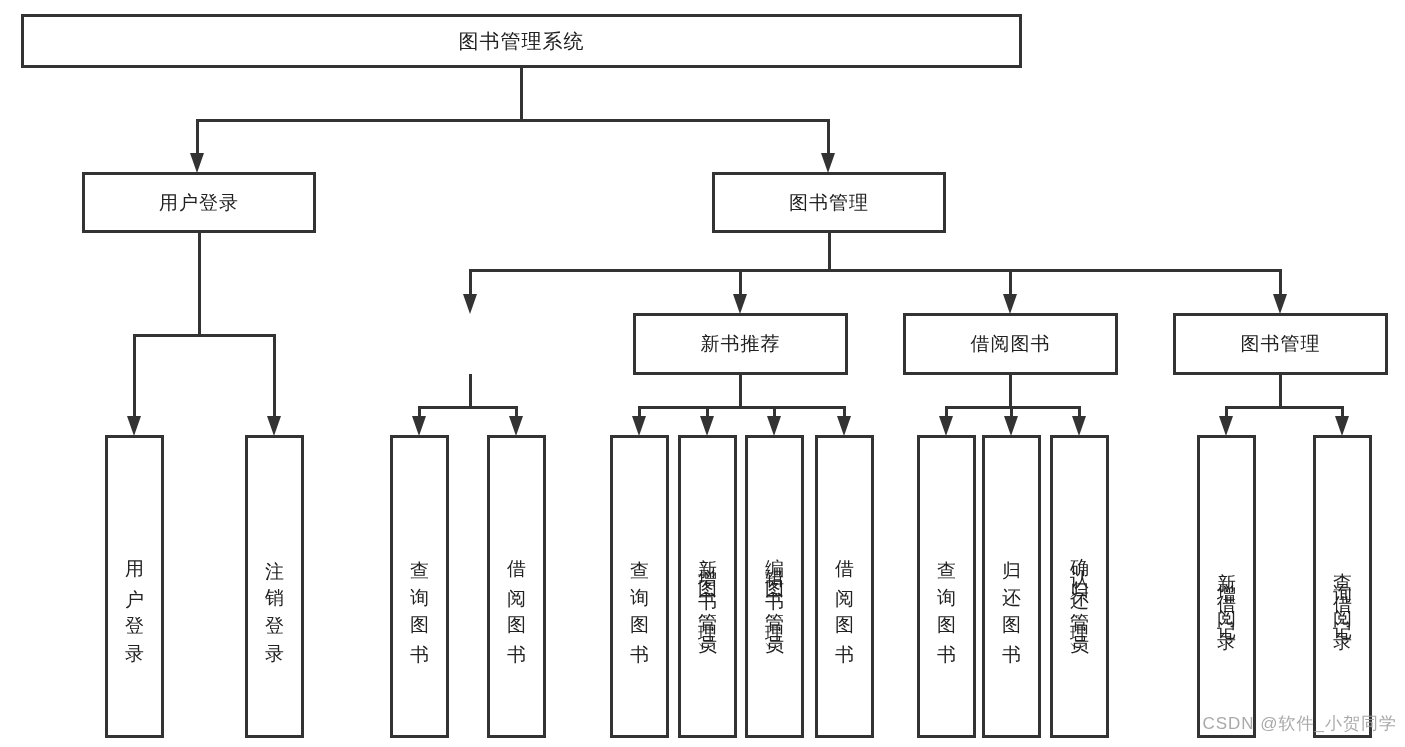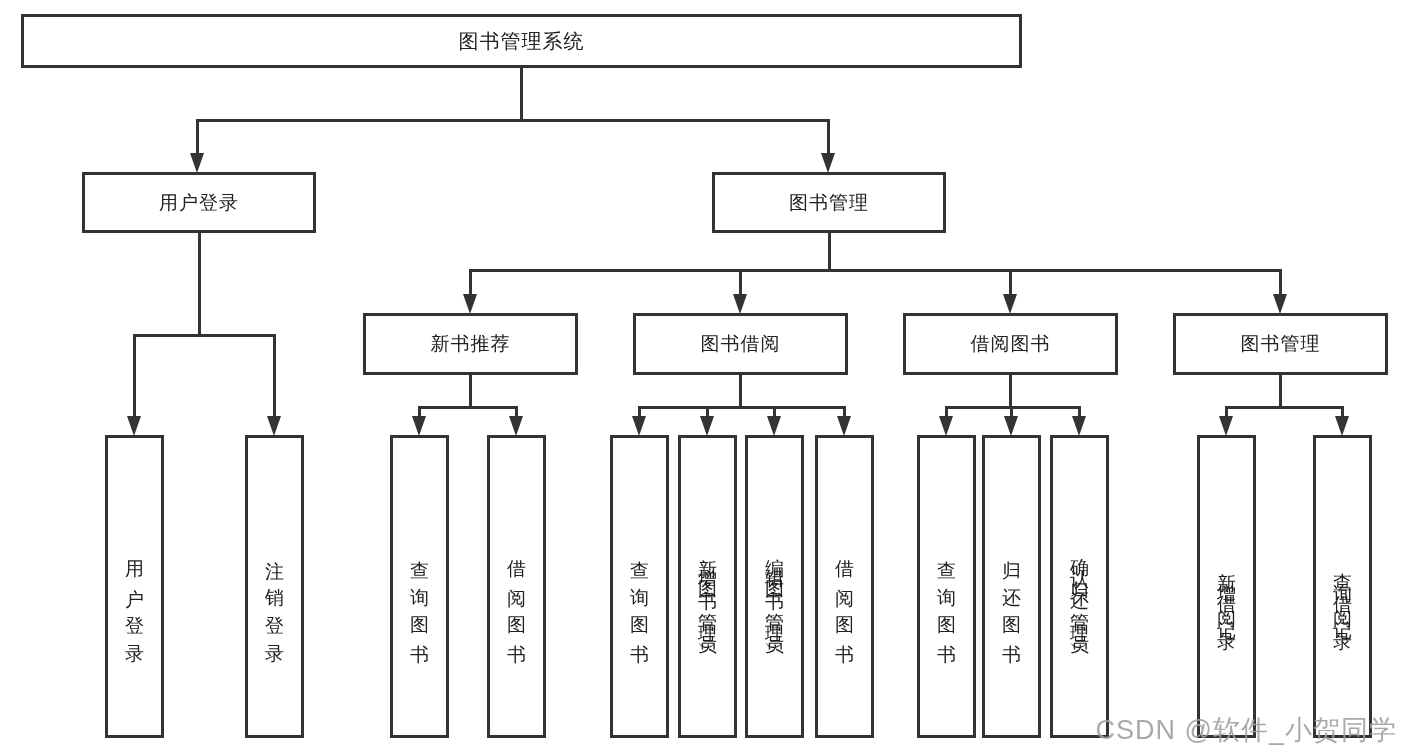--- a/index.html
+++ b/index.html
@@ -53,39 +53,38 @@
     width:0;height:0;
     border-left:7px solid transparent;
     border-right:7px solid transparent;
     border-top:20px solid var(--line);
     z-index:1;
   }
   #watermark{
     position:absolute;
     right:8px;
     top:712px;
-    font-size:27px;
+    font-size:17px;
     letter-spacing:1px;
     color:var(--wm);
     z-index:5;
     opacity:.9;
   }
 </style>
 </head>
 <body>
 
 <div id="stage">
 
   <div class="box root-box" style="left:21px;top:14px;width:1001px;height:54px;">图书管理系统</div>
 
   <div class="box" style="left:82px;top:172px;width:234px;height:61px;">用户登录</div>
   <div class="box" style="left:712px;top:172px;width:234px;height:61px;">图书管理</div>
 
-  <div class="box" style="left:363px;top:313px;width:215px;height:62px;">新书推荐</div>
-  <div class="box" style="left:633px;top:313px;width:215px;height:62px;">图书借阅</div>
+  <div class="box" style="left:633px;top:313px;width:215px;height:62px;">新书推荐</div>
   <div class="box" style="left:903px;top:313px;width:215px;height:62px;">借阅图书</div>
   <div class="box" style="left:1173px;top:313px;width:215px;height:62px;">图书管理</div>
 
   <div class="box vbox" style="left:105px;top:435px;width:59px;height:303px;">
     <span class="ls28">用户登录</span>
   </div>
   <div class="box vbox" style="left:245px;top:435px;width:59px;height:303px;">
     <span class="ls28">注销登录</span>
   </div>
 

